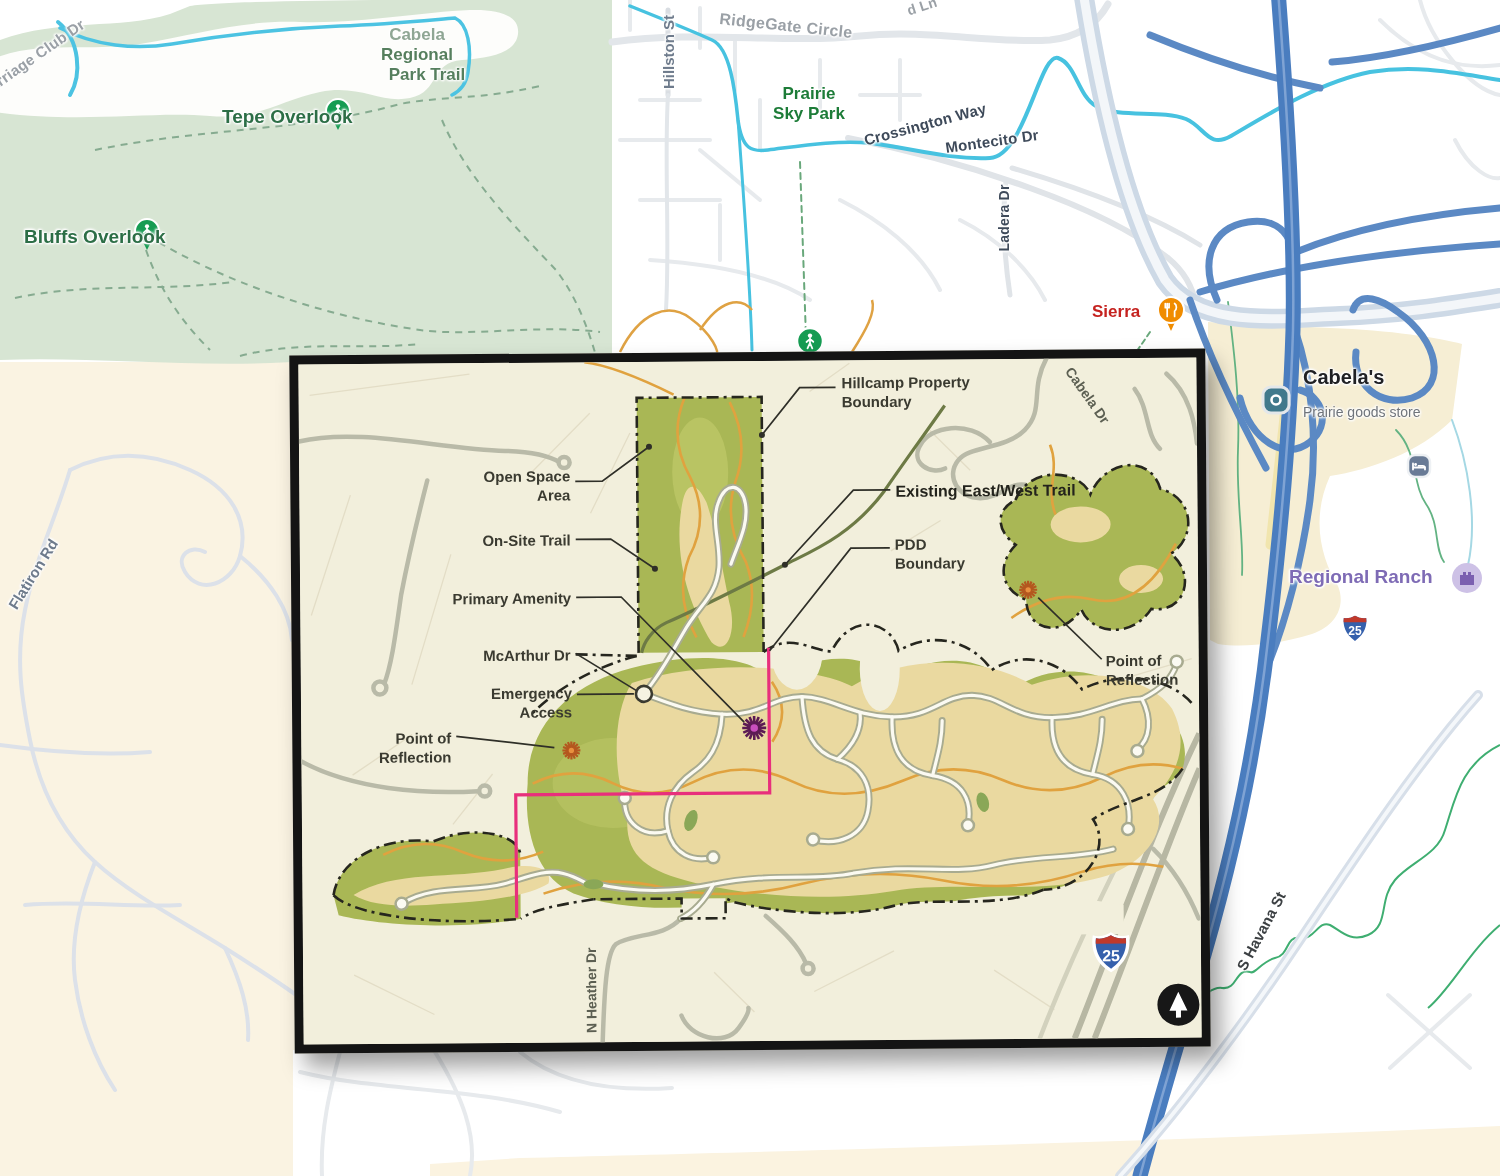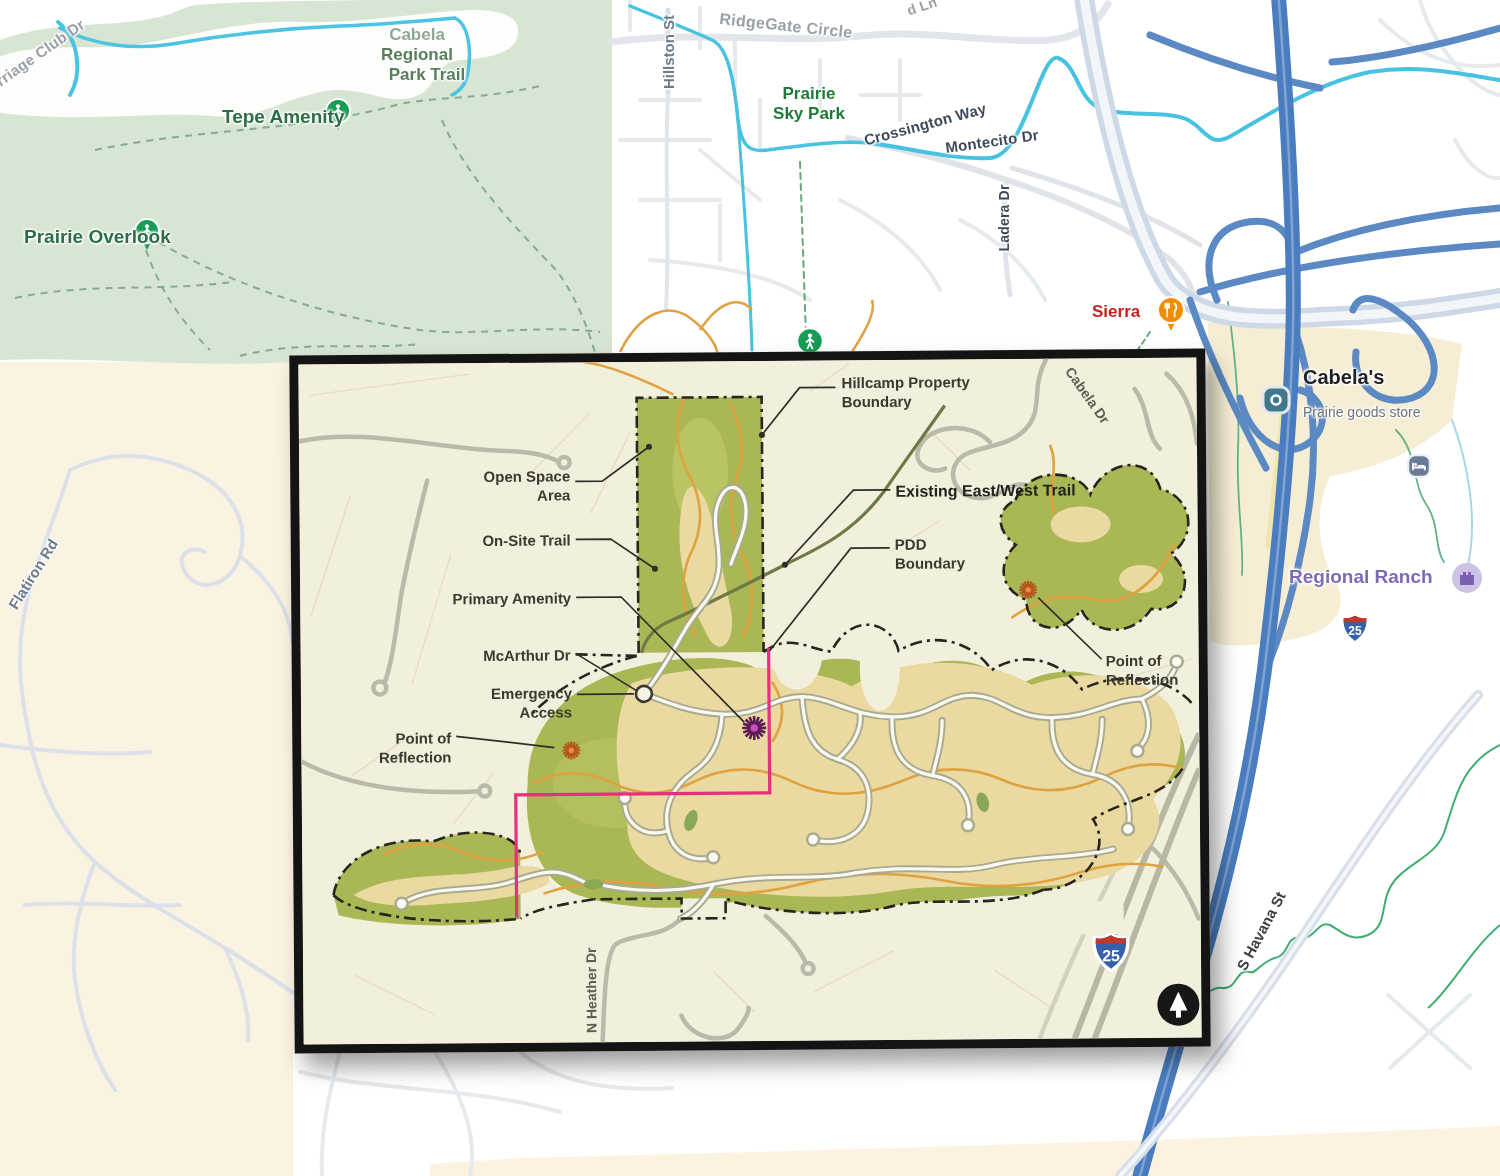--- a/index.html
+++ b/index.html
@@ -205,22 +205,22 @@
         <path d="M5.2,8 C9,9 15,8 20,5 C25,8 31,9 34.8,8 C35.1,10.2 35.2,11.5 35.1,13.5 L4.9,13.5 C4.8,11.5 4.9,10.2 5.2,8 Z" fill="#c0392b"></path>
         <text x="20" y="31" fill="#fff" font-size="16" font-weight="bold" text-anchor="middle" font-family="Liberation Sans,sans-serif">25</text>
       </svg>
   </div>
 
   <div class="lbl ctr" style="left:417px;top:25px;text-align:center;transform:translate(-50%,0);">
     <div style="color:#8fa694;font-size:17px;font-weight:600;">Cabela</div>
     <div style="color:#567f5e;font-size:17px;font-weight:600;">Regional</div>
     <div style="color:#567f5e;font-size:17px;font-weight:600;padding-left:20px;">Park Trail</div>
   </div>
-  <div class="lbl park-name" style="left:222px;top:106px;">Tepe Amenity</div>
-  <div class="lbl park-name" style="left:24px;top:226px;">Prairie Overlook</div>
+  <div class="lbl park-name" style="left:222px;top:106px;">Tepe Overlook</div>
+  <div class="lbl park-name" style="left:24px;top:226px;">Bluffs Overlook</div>
   <div class="lbl" style="left:809px;top:84px;text-align:center;transform:translate(-50%,0);">
     <div style="color:#1d7c38;font-size:17px;font-weight:bold;">Prairie</div>
     <div style="color:#1d7c38;font-size:17px;font-weight:bold;">Sky Park</div>
   </div>
   <div class="lbl" style="left:1092px;top:302px;color:#c5221f;font-size:17px;font-weight:600;">Sierra</div>
   <div class="lbl" style="left:1303px;top:366px;color:#202124;font-size:20px;font-weight:bold;">Cabela's</div>
   <div class="lbl" style="left:1303px;top:404px;color:#6f747b;font-size:14px;">Prairie goods store</div>
   <div class="lbl" style="left:1289px;top:566px;color:#7e6bb5;font-size:19px;font-weight:600;">Regional Ranch</div>
 
   <div class="lbl street ctr" style="left:32px;top:58px;transform:translate(-50%,-50%) rotate(-35deg);">Carriage Club Dr</div>

